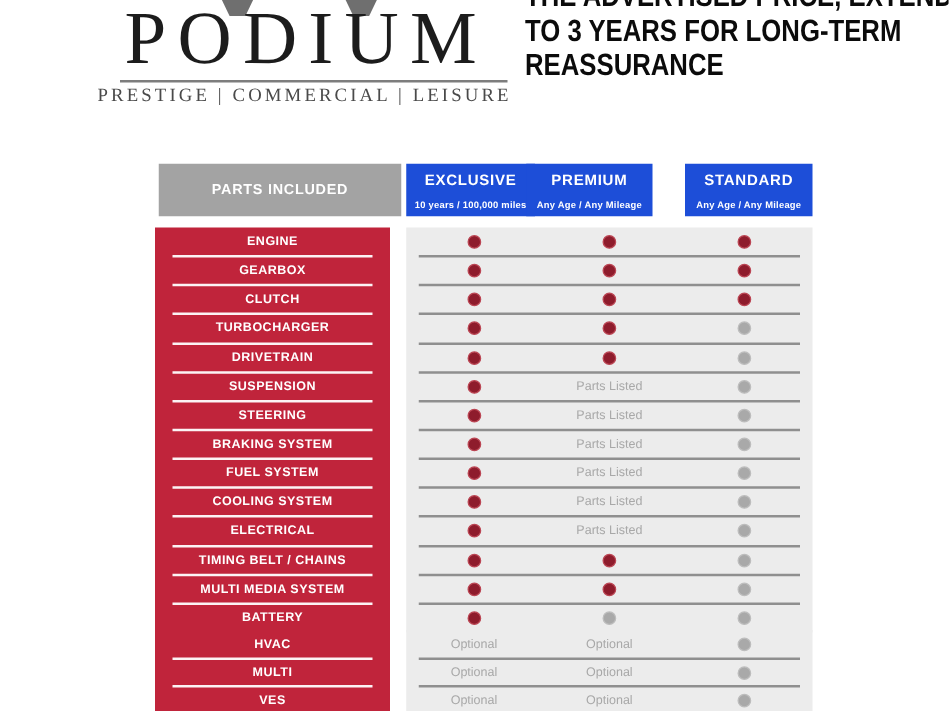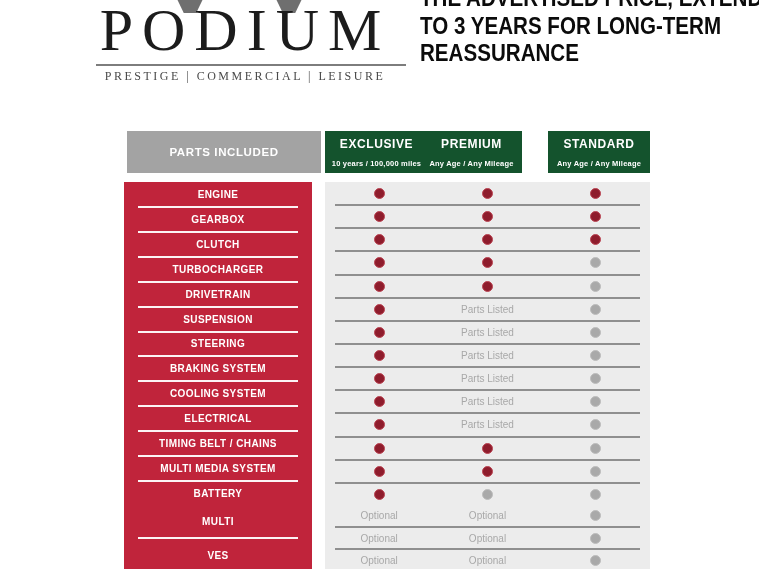--- a/index.html
+++ b/index.html
@@ -9,35 +9,35 @@
   
   .foot{position:absolute;top:0;height:13px;width:26px;background:#6f6f6f;
         clip-path:polygon(2% 0,98% 0,74% 100%,26% 100%);}
   .foot1{left:177;}
   .foot1{left:177px;}
   .foot2{left:276px;}
   .logo-text{position:absolute;left:78px;top:-6px;width:334px;text-align:center;
              font-family:"Liberation Serif",serif;font-size:60px;line-height:72px;
              letter-spacing:9px;color:#1c1c1c;}
   .logo-rule{position:absolute;left:96px;top:64px;width:310px;height:2px;background:#7d7d7d;}
-  .logo-tagline{position:absolute;left:78px;top:69px;width:334px;text-align:center;
-                font-family:"Liberation Serif",serif;font-size:12px;letter-spacing:2.5px;
+  .logo-tagline{position:absolute;left:78px;top:69px;width:334px;
+                font-family:"Liberation Serif",serif;font-size:15px;letter-spacing:2.5px;
                 color:#4a4a4a;}
 
   
   .headline{position:absolute;left:420px;top:-16px;width:400px;color:#0b0b0b;
             font-weight:bold;font-size:24.5px;line-height:27.5px;
             transform:scaleX(0.84);transform-origin:0 0;white-space:nowrap;}
   .headline .hl{display:block;}
 
   
   .hdr-parts{position:absolute;left:127px;top:131px;width:194px;height:42px;
              background:#a3a3a3;color:#ffffff;font-weight:bold;font-size:11.5px;
              letter-spacing:0.6px;display:flex;align-items:center;justify-content:center;}
-  .plan{position:absolute;top:131px;height:42px;background:#14532d;color:#ffffff;
+  .plan{position:absolute;top:131px;height:42px;background:#1d4ed8;color:#ffffff;
         display:flex;flex-direction:column;align-items:center;justify-content:center;gap:8px;}
   .plan-ex{left:325px;width:103px;}
   .plan-pr{left:421px;width:101px;}
   .plan-st{left:548px;width:102px;}
   .plan-name{font-weight:bold;font-size:12px;letter-spacing:0.6px;}
   .plan-sub{font-weight:bold;font-size:7.5px;letter-spacing:0.2px;}
 
   
   .labels,.cells{position:absolute;display:flex;flex-direction:column;}
   .labels{left:124px;width:188px;background:#c0243b;}
@@ -92,20 +92,21 @@
 
   <div class="labels main-block" id="main-labels">
       <div class="part-row">ENGINE</div>
       <div class="part-row">GEARBOX</div>
       <div class="part-row">CLUTCH</div>
       <div class="part-row">TURBOCHARGER</div>
       <div class="part-row">DRIVETRAIN</div>
       <div class="part-row">SUSPENSION</div>
       <div class="part-row">STEERING</div>
       <div class="part-row">BRAKING SYSTEM</div>
+      <div class="part-row">FUEL SYSTEM</div>
       <div class="part-row">COOLING SYSTEM</div>
       <div class="part-row">ELECTRICAL</div>
       <div class="part-row">TIMING BELT / CHAINS</div>
       <div class="part-row">MULTI MEDIA SYSTEM</div>
       <div class="part-row">BATTERY</div>
     </div>
   <div class="cells main-block" id="main-cells">
       <div class="cell-row">
         <div class="cell">
           <span class="dot red"></span>
@@ -244,20 +245,21 @@
         <div class="cell">
           <span class="dot gray"></span>
         </div>
         <div class="cell">
           <span class="dot gray"></span>
         </div>
       </div>
     </div>
 
   <div class="labels opt-block" id="opt-labels">
+      <div class="part-row">HVAC</div>
       <div class="part-row">MULTI</div>
       <div class="part-row">VES</div>
     </div>
   <div class="cells opt-block" id="opt-cells">
       <div class="cell-row">
         <div class="cell">Optional</div>
         <div class="cell">Optional</div>
         <div class="cell">
           <span class="dot gray"></span>
         </div>

